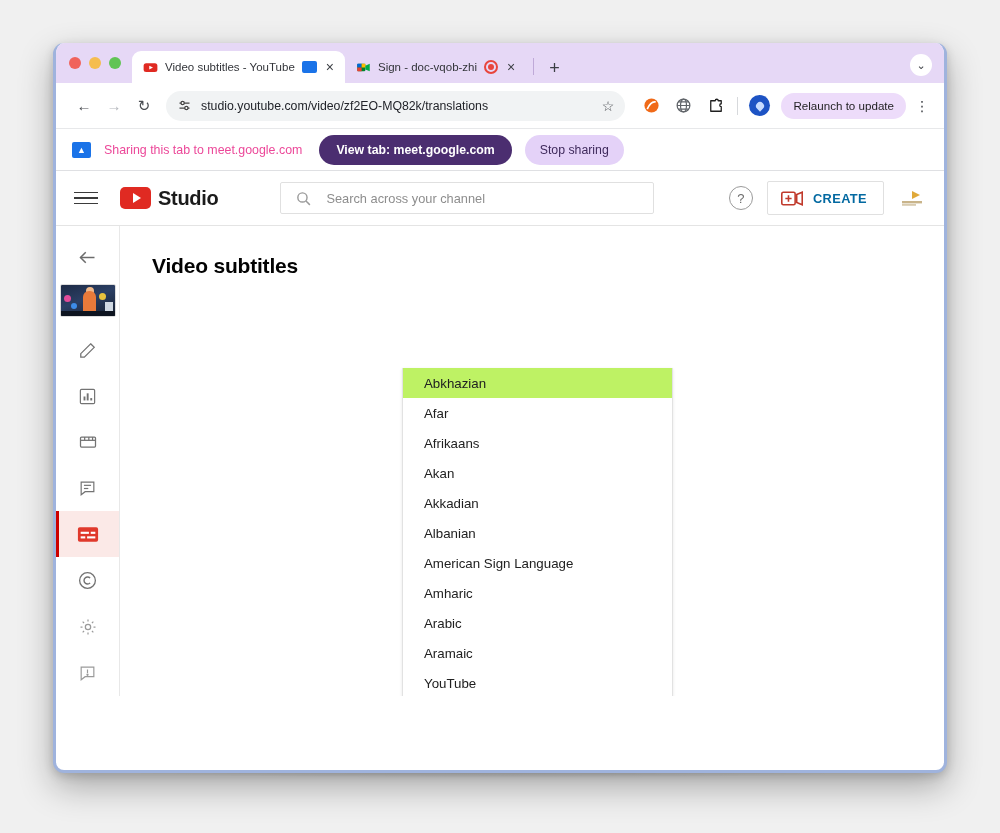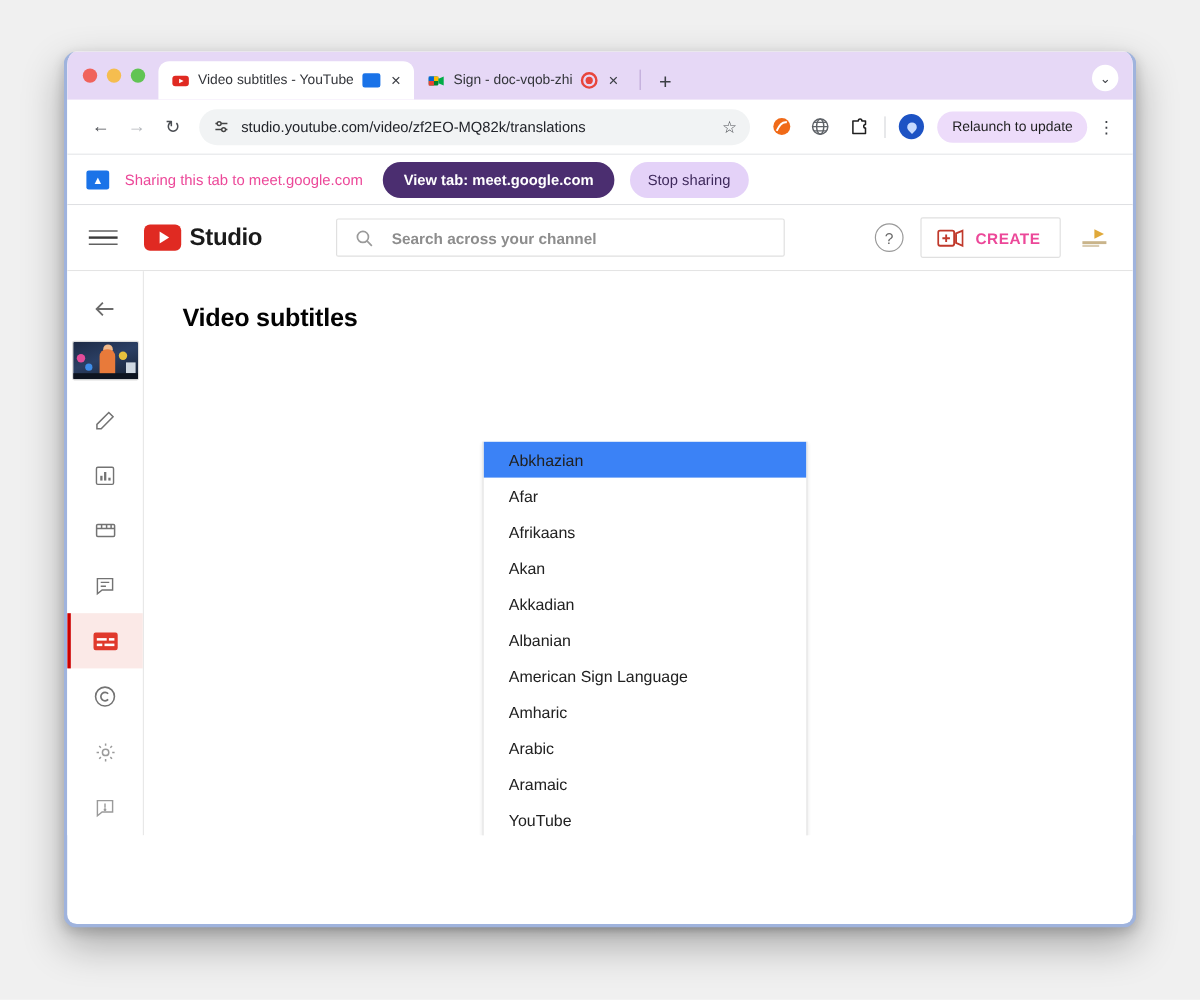--- a/index.html
+++ b/index.html
@@ -176,35 +176,34 @@
     width:0;height:0;border-left:8px solid #fff;
     border-top:5px solid transparent;border-bottom:5px solid transparent;
     display:block;margin-left:2px;
   }
   #studio-word { font-size: 20px; font-weight: bold; color: #1b1b1b; letter-spacing:-0.3px;}
   #yt-search {
     width: 374px; height: 32px; margin-left: 62px;
     border: 1px solid #e0e0e0; border-radius: 2px;
     display: flex; align-items: center; gap: 14px;
     padding: 0 14px;
-    font-weight: bold;
   }
   #yt-search-ph { font-size: 12.8px; color: #8d8d8d; }
   #yt-right { margin-left: auto; display:flex;align-items:center; gap: 14px;}
   #help-btn {
     width: 24px;height:24px;border-radius:50%;
     border: 1.3px solid #9a9a9a; color:#6c6c6c;
     display:flex;align-items:center;justify-content:center;
     font-size: 13px;
   }
   #create-btn {
     height: 34px; border: 1px solid #e0e0e0; border-radius: 2px;
     display:flex;align-items:center;gap:10px; padding: 0 16px 0 13px;
   }
-  #create-label { font-size: 12.8px; font-weight: bold; color: #ec4899; letter-spacing: .4px;}
+  #create-label { font-size: 12.8px; font-weight: bold; color: #0369a1; letter-spacing: .4px;}
   #ch-avatar {
     width: 30px; height: 22px;
     display:flex;align-items:center;justify-content:center;
     position:relative;
   }
 
   
   #yt-body { display: flex; height: 470px; background:#fff; }
   #yt-sidebar {
     width: 64px; border-right: 1px solid #e8e8e8;
@@ -255,21 +254,21 @@
     border-top: none;
     box-shadow: 0 1px 3px rgba(0,0,0,0.10);
     overflow: hidden;
   }
   .lang-item {
     height: 30px;
     display: flex; align-items: center;
     padding-left: 21px;
     font-size: 13.3px; color: #212121;
   }
-  .lang-item.sel { background: #3b82f6; }
+  .lang-item.sel { background: #bef264; }
 
   
   #shade {
     position:absolute; left:60px; top:756px; width:880px; height:22px;
     background: radial-gradient(ellipse at center, rgba(0,0,0,0.20), rgba(0,0,0,0) 72%);
   }
 </style>
 </head>
 <body>
 

